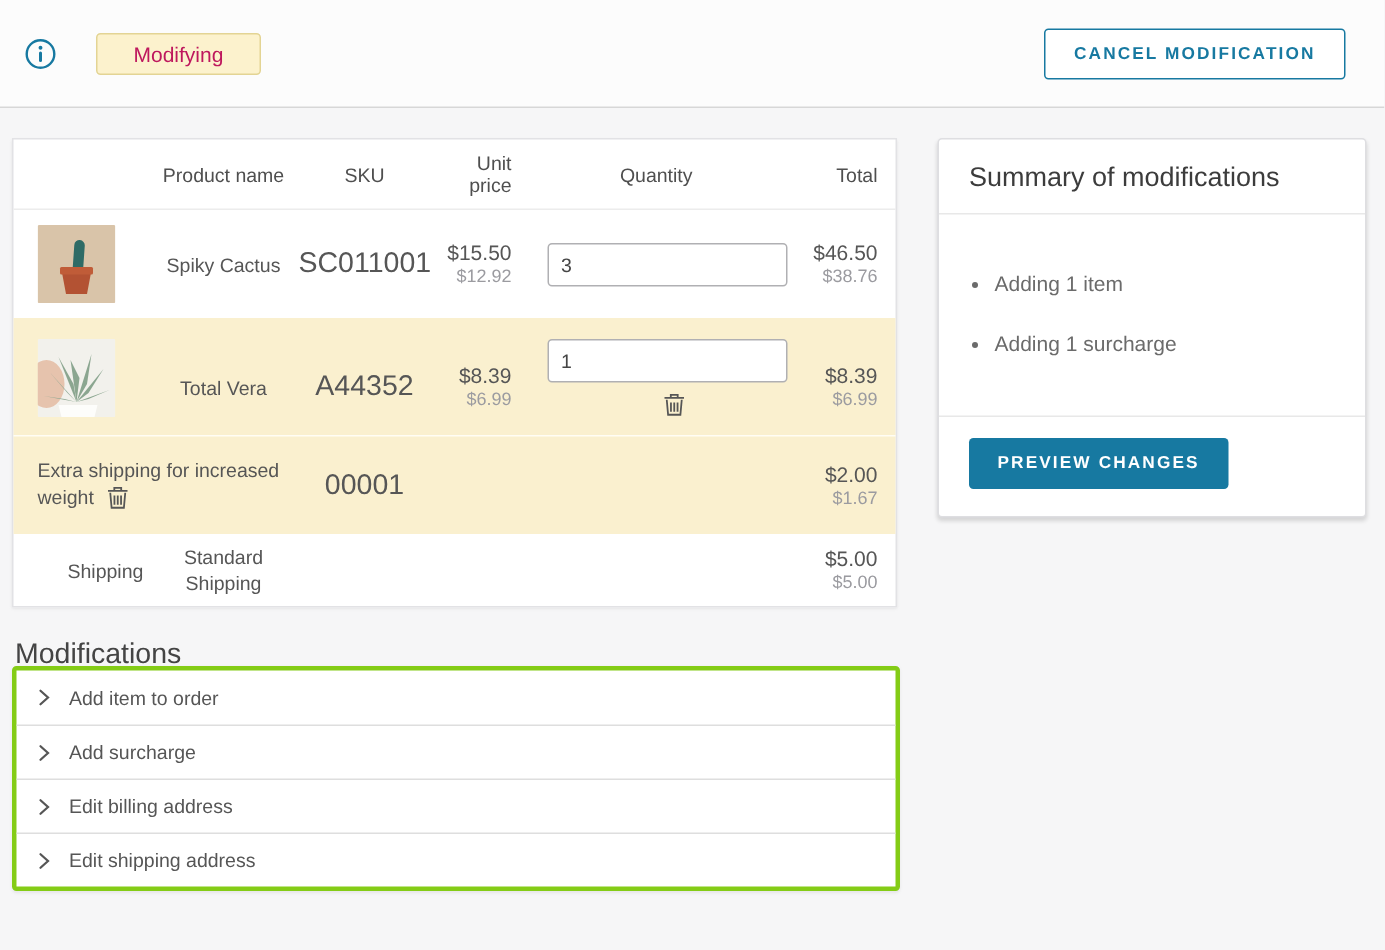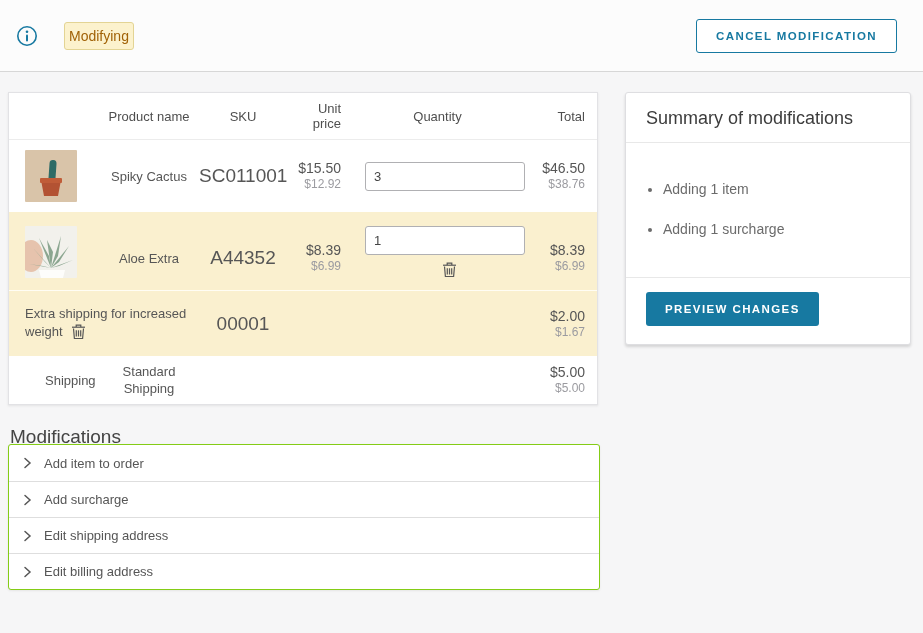--- a/index.html
+++ b/index.html
@@ -16,21 +16,21 @@
   
   .topbar{
     position:absolute; left:0; top:0; width:923px; height:72px;
     background:#fcfcfc; border-bottom:1px solid #d7d7d7;
     display:flex; align-items:center; padding:0 16px;
   }
   .info-icon{ width:22px; height:22px; cursor:pointer; }
   .status-badge{
     margin-left:26px;
     background:#fcf2cd; border:1px solid #e3d494; border-radius:3px;
-    color:#a16207; font-size:14px; padding:4px 4px; line-height:18px;
+    color:#be185d; font-size:14px; padding:4px 24px; line-height:18px;
   }
   .btn-outline{
     margin-left:auto; margin-right:10px;
     background:#fff; border:1px solid #1779a1; border-radius:3px;
     color:#1779a1; font-size:11.5px; font-weight:bold; letter-spacing:1.4px;
     padding:10px 19px; text-transform:uppercase; cursor:pointer;
     font-family:inherit;
   }
 
   
@@ -104,21 +104,21 @@
     padding:11px 19px; text-transform:uppercase; cursor:pointer; font-family:inherit;
   }
 
   
   .mods-title{
     position:absolute; left:10px; top:426px;
     font-size:19px; color:#444; font-weight:normal;
   }
   .accordion{
     position:absolute; left:8px; top:444px; width:592px;
-    background:#fff; border:1px solid #84cc16; border-radius:3px;
+    background:#fff; border:3px solid #84cc16; border-radius:3px;
     box-shadow:0 1px 2px rgba(140,140,140,0.15);
   }
   .acc-row{
     height:36px; display:flex; align-items:center; padding:0 14px;
     cursor:pointer; border-top:1px solid #dedede;
   }
   .acc-row:first-child{ border-top:none; }
   .acc-row .chev{ margin-right:12px; line-height:0; }
   .acc-label{ font-size:13px; color:#565656; }
 </style>
@@ -190,21 +190,21 @@
               <path d="M26 42 L36 10 L33 30 Z"></path>
               <path d="M26 42 L44 20 L34 36 Z"></path>
               <path d="M26 42 L48 34 L34 40 Z"></path>
               <path d="M26 42 L8 22 L20 36 Z"></path>
               <path d="M26 42 L4 38 L18 40 Z"></path>
               <path d="M26 42 L14 12 L24 30 Z"></path>
             </g>
           </svg>
         </span>
       </div>
-      <div class="cell-c name" style="align-self:center;">Aloe Extra</div>
+      <div class="cell-c name" style="align-self:center;">Total Vera</div>
       <div class="cell-c sku" style="align-self:center;">A44352</div>
       <div class="cell-r" style="align-self:center;">
         <div class="price-main">$8.39</div>
         <div class="price-sub">$6.99</div>
       </div>
       <div class="qty-wrap">
         <input class="qty-input" type="text" value="1" style="">
         <button class="trash-btn">
           <svg width="15" height="16" viewBox="0 0 15 16">
             <g fill="none" stroke="#565656" stroke-width="1.2">
@@ -283,23 +283,23 @@
     <div class="acc-row">
       <span class="chev"><svg width="9" height="12" viewBox="0 0 9 12">
             <path d="M2 1.5 L7 6 L2 10.5" fill="none" stroke="#565656" stroke-width="1.5" stroke-linecap="round"></path>
           </svg></span>
       <span class="acc-label">Add surcharge</span>
     </div>
     <div class="acc-row">
       <span class="chev"><svg width="9" height="12" viewBox="0 0 9 12">
             <path d="M2 1.5 L7 6 L2 10.5" fill="none" stroke="#565656" stroke-width="1.5" stroke-linecap="round"></path>
           </svg></span>
-      <span class="acc-label">Edit shipping address</span>
+      <span class="acc-label">Edit billing address</span>
     </div>
     <div class="acc-row">
       <span class="chev"><svg width="9" height="12" viewBox="0 0 9 12">
             <path d="M2 1.5 L7 6 L2 10.5" fill="none" stroke="#565656" stroke-width="1.5" stroke-linecap="round"></path>
           </svg></span>
-      <span class="acc-label">Edit billing address</span>
+      <span class="acc-label">Edit shipping address</span>
     </div>
   </div>
 
 </div>
 
 </body></html>

